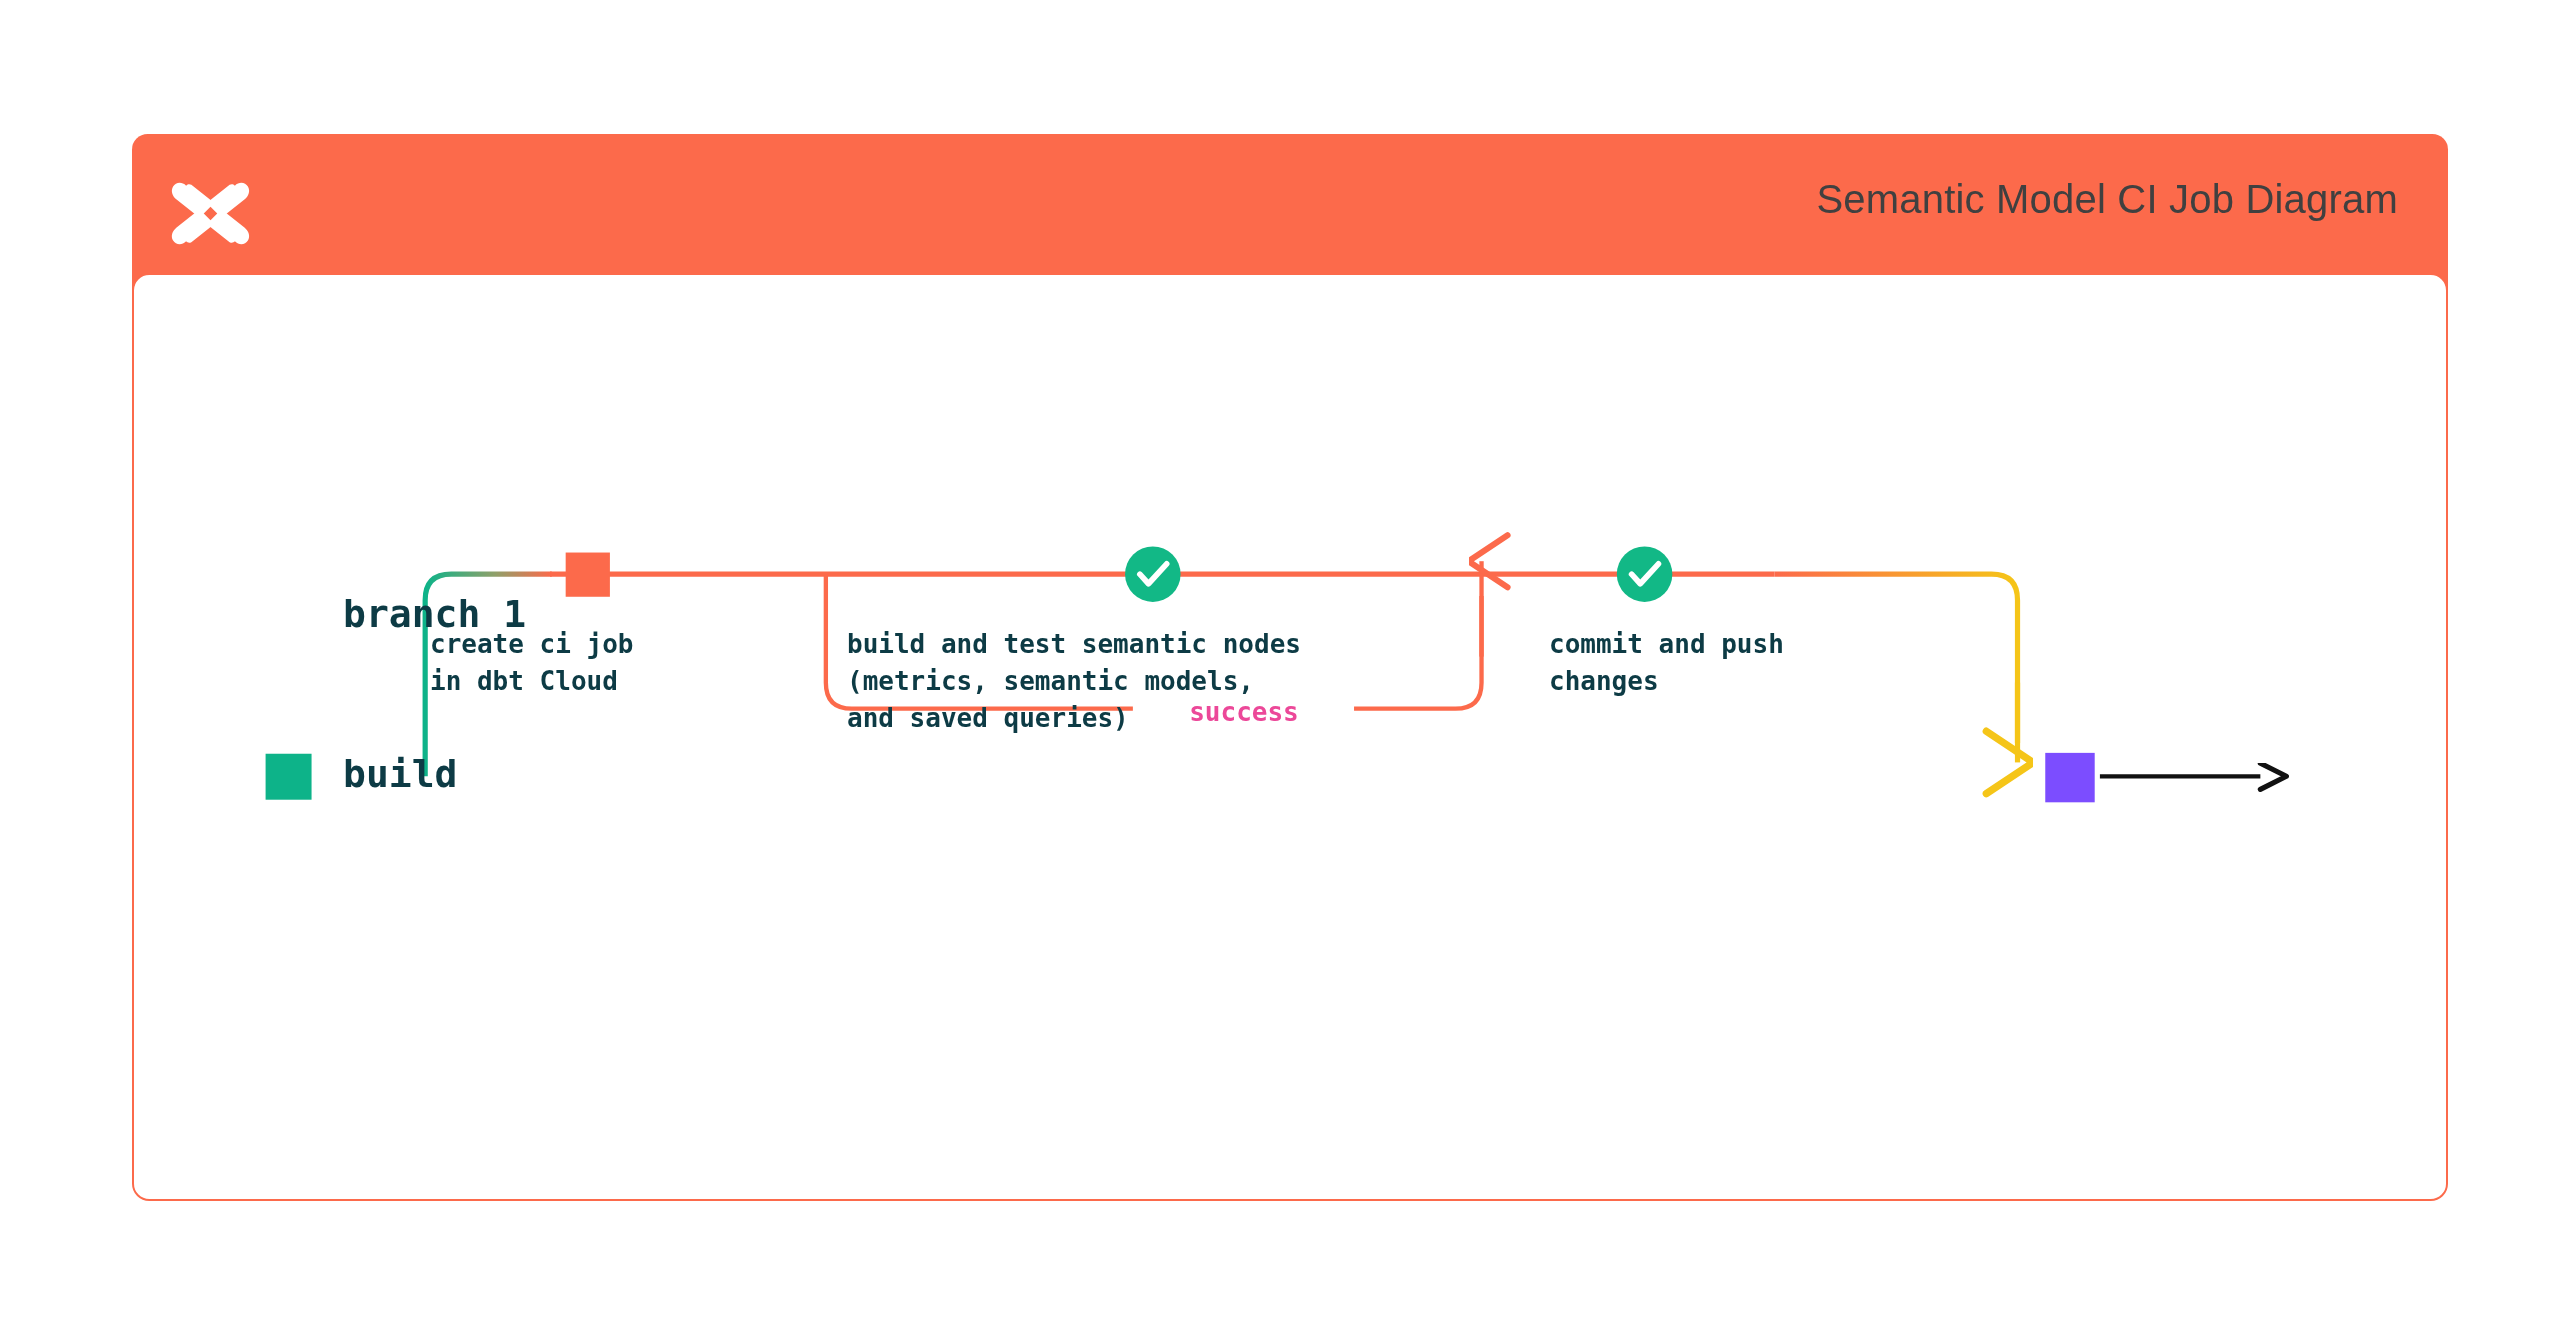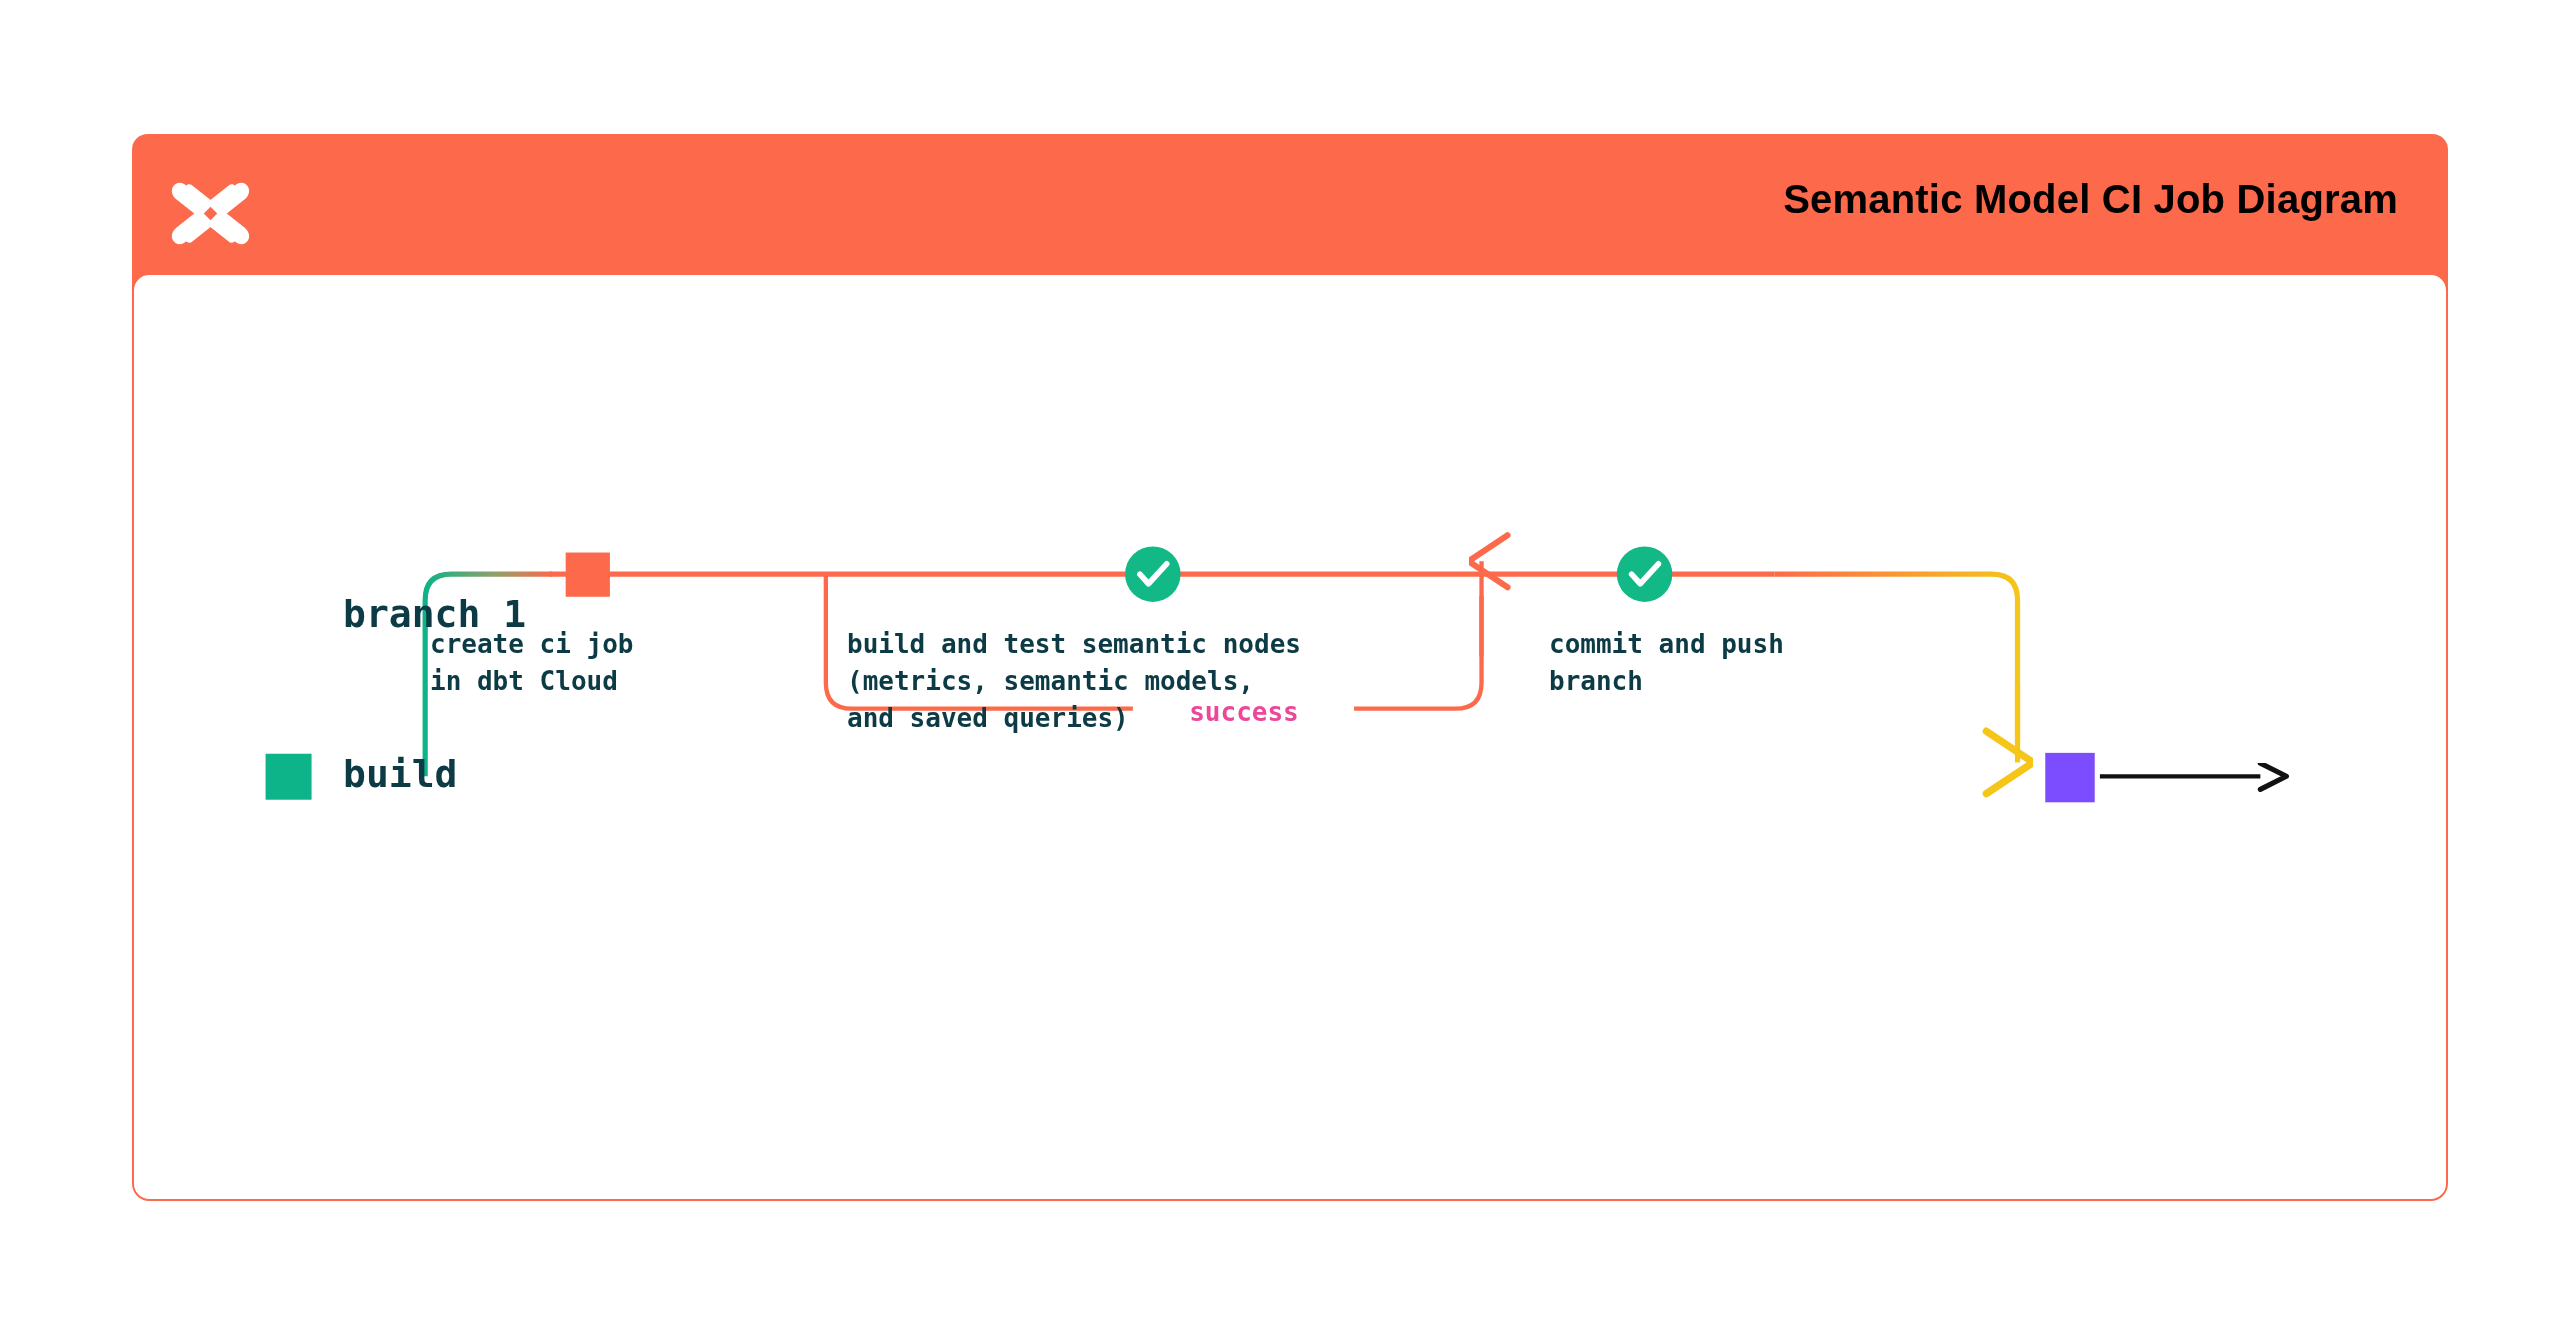--- a/index.html
+++ b/index.html
@@ -22,22 +22,22 @@
     left: 0; top: 0;
     width: 2316px; height: 160px;
     background: #FC6A4B;
     border-radius: 15.6px 15.6px 0 0;
   }
   .card-title {
     position: absolute;
     right: 50px; top: 43px;
     font-family: "Liberation Sans", sans-serif;
     font-size: 40px;
-    font-weight: 700;
-    color: #000000;
+    font-weight: 400;
+    color: #404040;
     letter-spacing: 0.2px;
     white-space: nowrap;
   }
   .logo {
     position: absolute;
     left: 35px; top: 36px;
     width: 87px; height: 87px;
   }
   .card-body {
     position: absolute;
@@ -186,21 +186,21 @@
 
         <div class="row-label branch">branch 1</div>
         <div class="row-label main">build</div>
 
         <div class="caption cap-create">create ci job
 in dbt Cloud</div>
         <div class="caption cap-build">build and test semantic nodes
 (metrics, semantic models,
 and saved queries)</div>
         <div class="caption cap-commit">commit and push
-branch</div>
+changes</div>
 
         <div class="success-label">success</div>
 
       </div>
     </div>
   </div>
 </div>
 
 
 </body></html>

